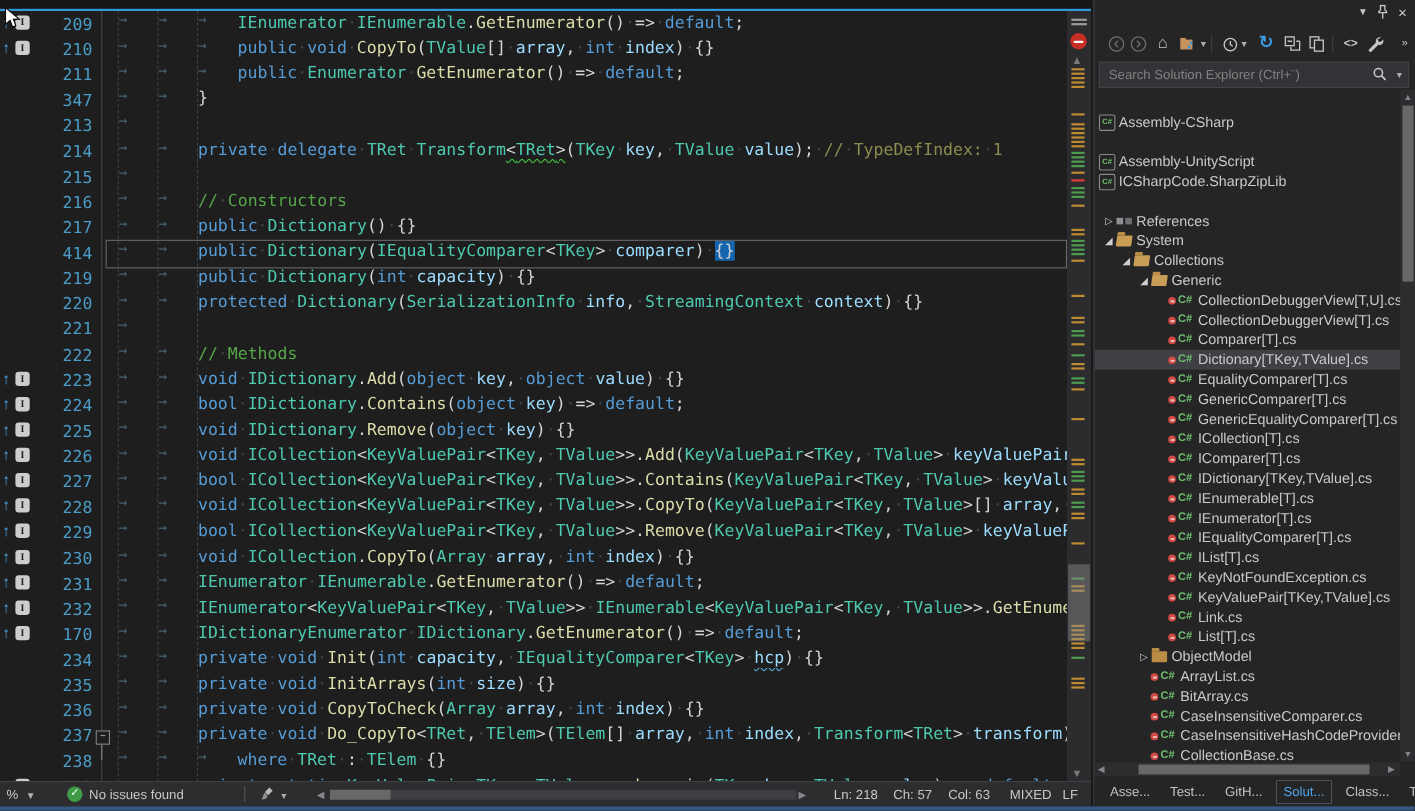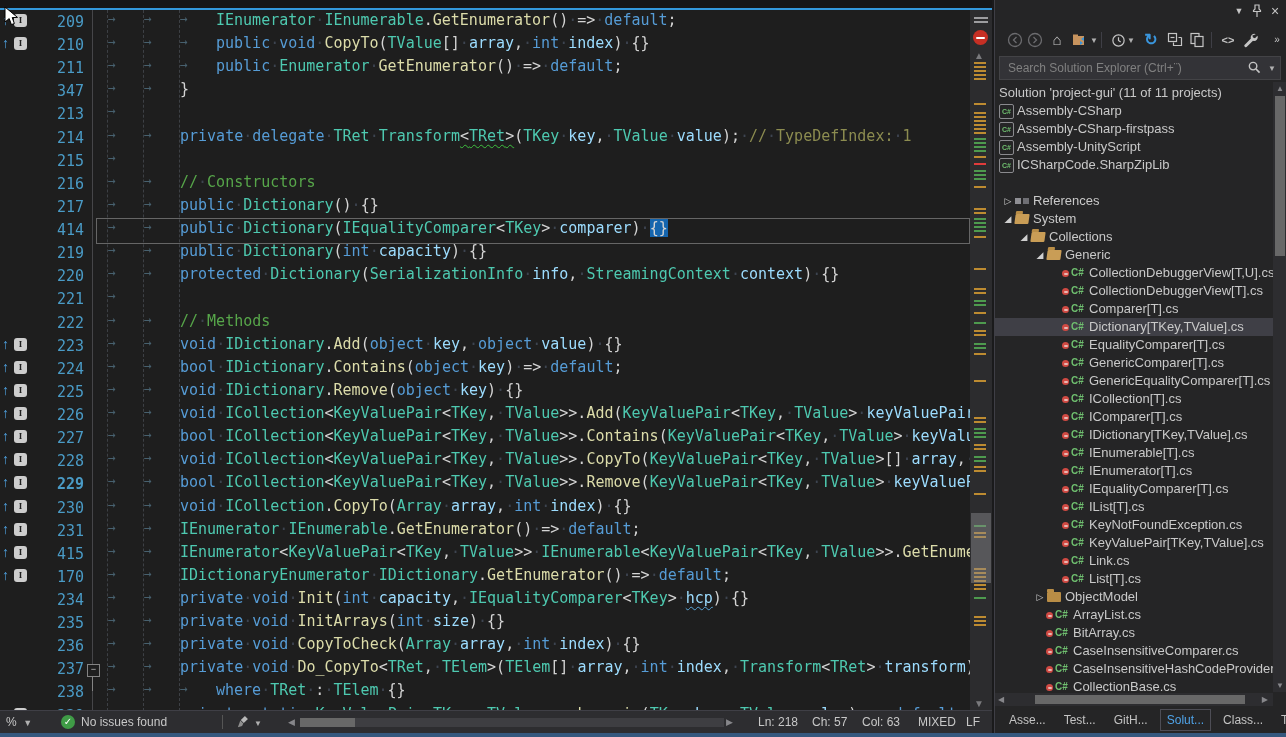--- a/index.html
+++ b/index.html
@@ -191,24 +191,24 @@
         <div class="lnum" style="top: 232.2px;">219</div>
         <div class="lnum" style="top: 255.32px;">220</div>
         <div class="lnum" style="top: 278.44px;">221</div>
         <div class="lnum" style="top: 301.56px;">222</div>
         <div class="lnum" style="top: 324.68px;">223</div>
         <div class="lnum" style="top: 347.8px;">224</div>
         <div class="lnum" style="top: 370.92px;">225</div>
         <div class="lnum" style="top: 394.04px;">226</div>
         <div class="lnum" style="top: 417.16px;">227</div>
         <div class="lnum" style="top: 440.28px;">228</div>
-        <div class="lnum" style="top: 463.4px; font-weight: bold;">229</div>
+        <div class="lnum" style="top: 463.4px;">229</div>
         <div class="lnum" style="top: 486.52px;">230</div>
         <div class="lnum" style="top: 509.64px;">231</div>
-        <div class="lnum" style="top: 532.76px;">415</div>
+        <div class="lnum" style="top: 532.76px;">232</div>
         <div class="lnum" style="top: 555.88px;">170</div>
         <div class="lnum" style="top: 579px;">234</div>
         <div class="lnum" style="top: 602.12px;">235</div>
         <div class="lnum" style="top: 625.24px;">236</div>
         <div class="lnum" style="top: 648.36px;">237</div>
         <div class="lnum" style="top: 671.48px;">238</div>
         <div class="lnum" style="top: 694.6px;">239</div>
       </div>
     <div id="margin-sep"></div>
 
@@ -432,23 +432,21 @@
       <div style="position:absolute;right:18px;top:3px">
         <svg width="15" height="15" viewBox="0 0 16 16">
             <circle cx="6.5" cy="6.5" r="4" fill="none" stroke="#c5c5c5" stroke-width="1.5"></circle>
             <path d="M9.6 9.6L13.4 13.4" stroke="#c5c5c5" stroke-width="1.8"></path>
           </svg>
       </div>
       <div style="position:absolute;right:4px;top:7px;font-size:8px;color:#b0b0b0">▼</div>
     </div>
 
     <div id="tree">
-        <div class="trow" style="top: 2px; padding-left: 4px;"><span class="lbl">Solution 'project-gui' (11 of 11 projects)</span></div>
         <div class="trow" style="top: 20px; padding-left: 4px;"><span class="ticon"><span class="proj-ico">C#</span></span><span class="lbl">Assembly-CSharp</span></div>
-        <div class="trow" style="top: 38px; padding-left: 4px;"><span class="ticon"><span class="proj-ico">C#</span></span><span class="lbl">Assembly-CSharp-firstpass</span></div>
         <div class="trow" style="top: 56px; padding-left: 4px;"><span class="ticon"><span class="proj-ico">C#</span></span><span class="lbl">Assembly-UnityScript</span></div>
         <div class="trow" style="top: 74px; padding-left: 4px;"><span class="ticon"><span class="proj-ico">C#</span></span><span class="lbl">ICSharpCode.SharpZipLib</span></div>
         <div class="trow" style="top: 110px; padding-left: 20px;"><span class="exp" style="margin-left:-14px">▷</span><span class="ticon ref-ico"><span class="a"></span><span class="b"></span></span><span class="lbl">References</span></div>
         <div class="trow" style="top: 128px; padding-left: 20px;"><span class="exp" style="margin-left:-14px">◢</span><span class="ticon"><span class="folder open"></span></span><span class="lbl">System</span></div>
         <div class="trow" style="top: 146px; padding-left: 36px;"><span class="exp" style="margin-left:-14px">◢</span><span class="ticon"><span class="folder open"></span></span><span class="lbl">Collections</span></div>
         <div class="trow" style="top: 164px; padding-left: 52px;"><span class="exp" style="margin-left:-14px">◢</span><span class="ticon"><span class="folder open"></span></span><span class="lbl">Generic</span></div>
         <div class="trow" style="top: 182px; padding-left: 68px;"><span class="ticon" style="width:26px"><span class="dot-red"></span><span class="cs-ico">C#</span></span><span class="lbl">CollectionDebuggerView[T,U].cs</span></div>
         <div class="trow" style="top: 200px; padding-left: 68px;"><span class="ticon" style="width:26px"><span class="dot-red"></span><span class="cs-ico">C#</span></span><span class="lbl">CollectionDebuggerView[T].cs</span></div>
         <div class="trow" style="top: 218px; padding-left: 68px;"><span class="ticon" style="width:26px"><span class="dot-red"></span><span class="cs-ico">C#</span></span><span class="lbl">Comparer[T].cs</span></div>
         <div class="trow sel" style="top: 236px; padding-left: 68px;"><span class="ticon" style="width:26px"><span class="dot-red"></span><span class="cs-ico">C#</span></span><span class="lbl">Dictionary[TKey,TValue].cs</span></div>

